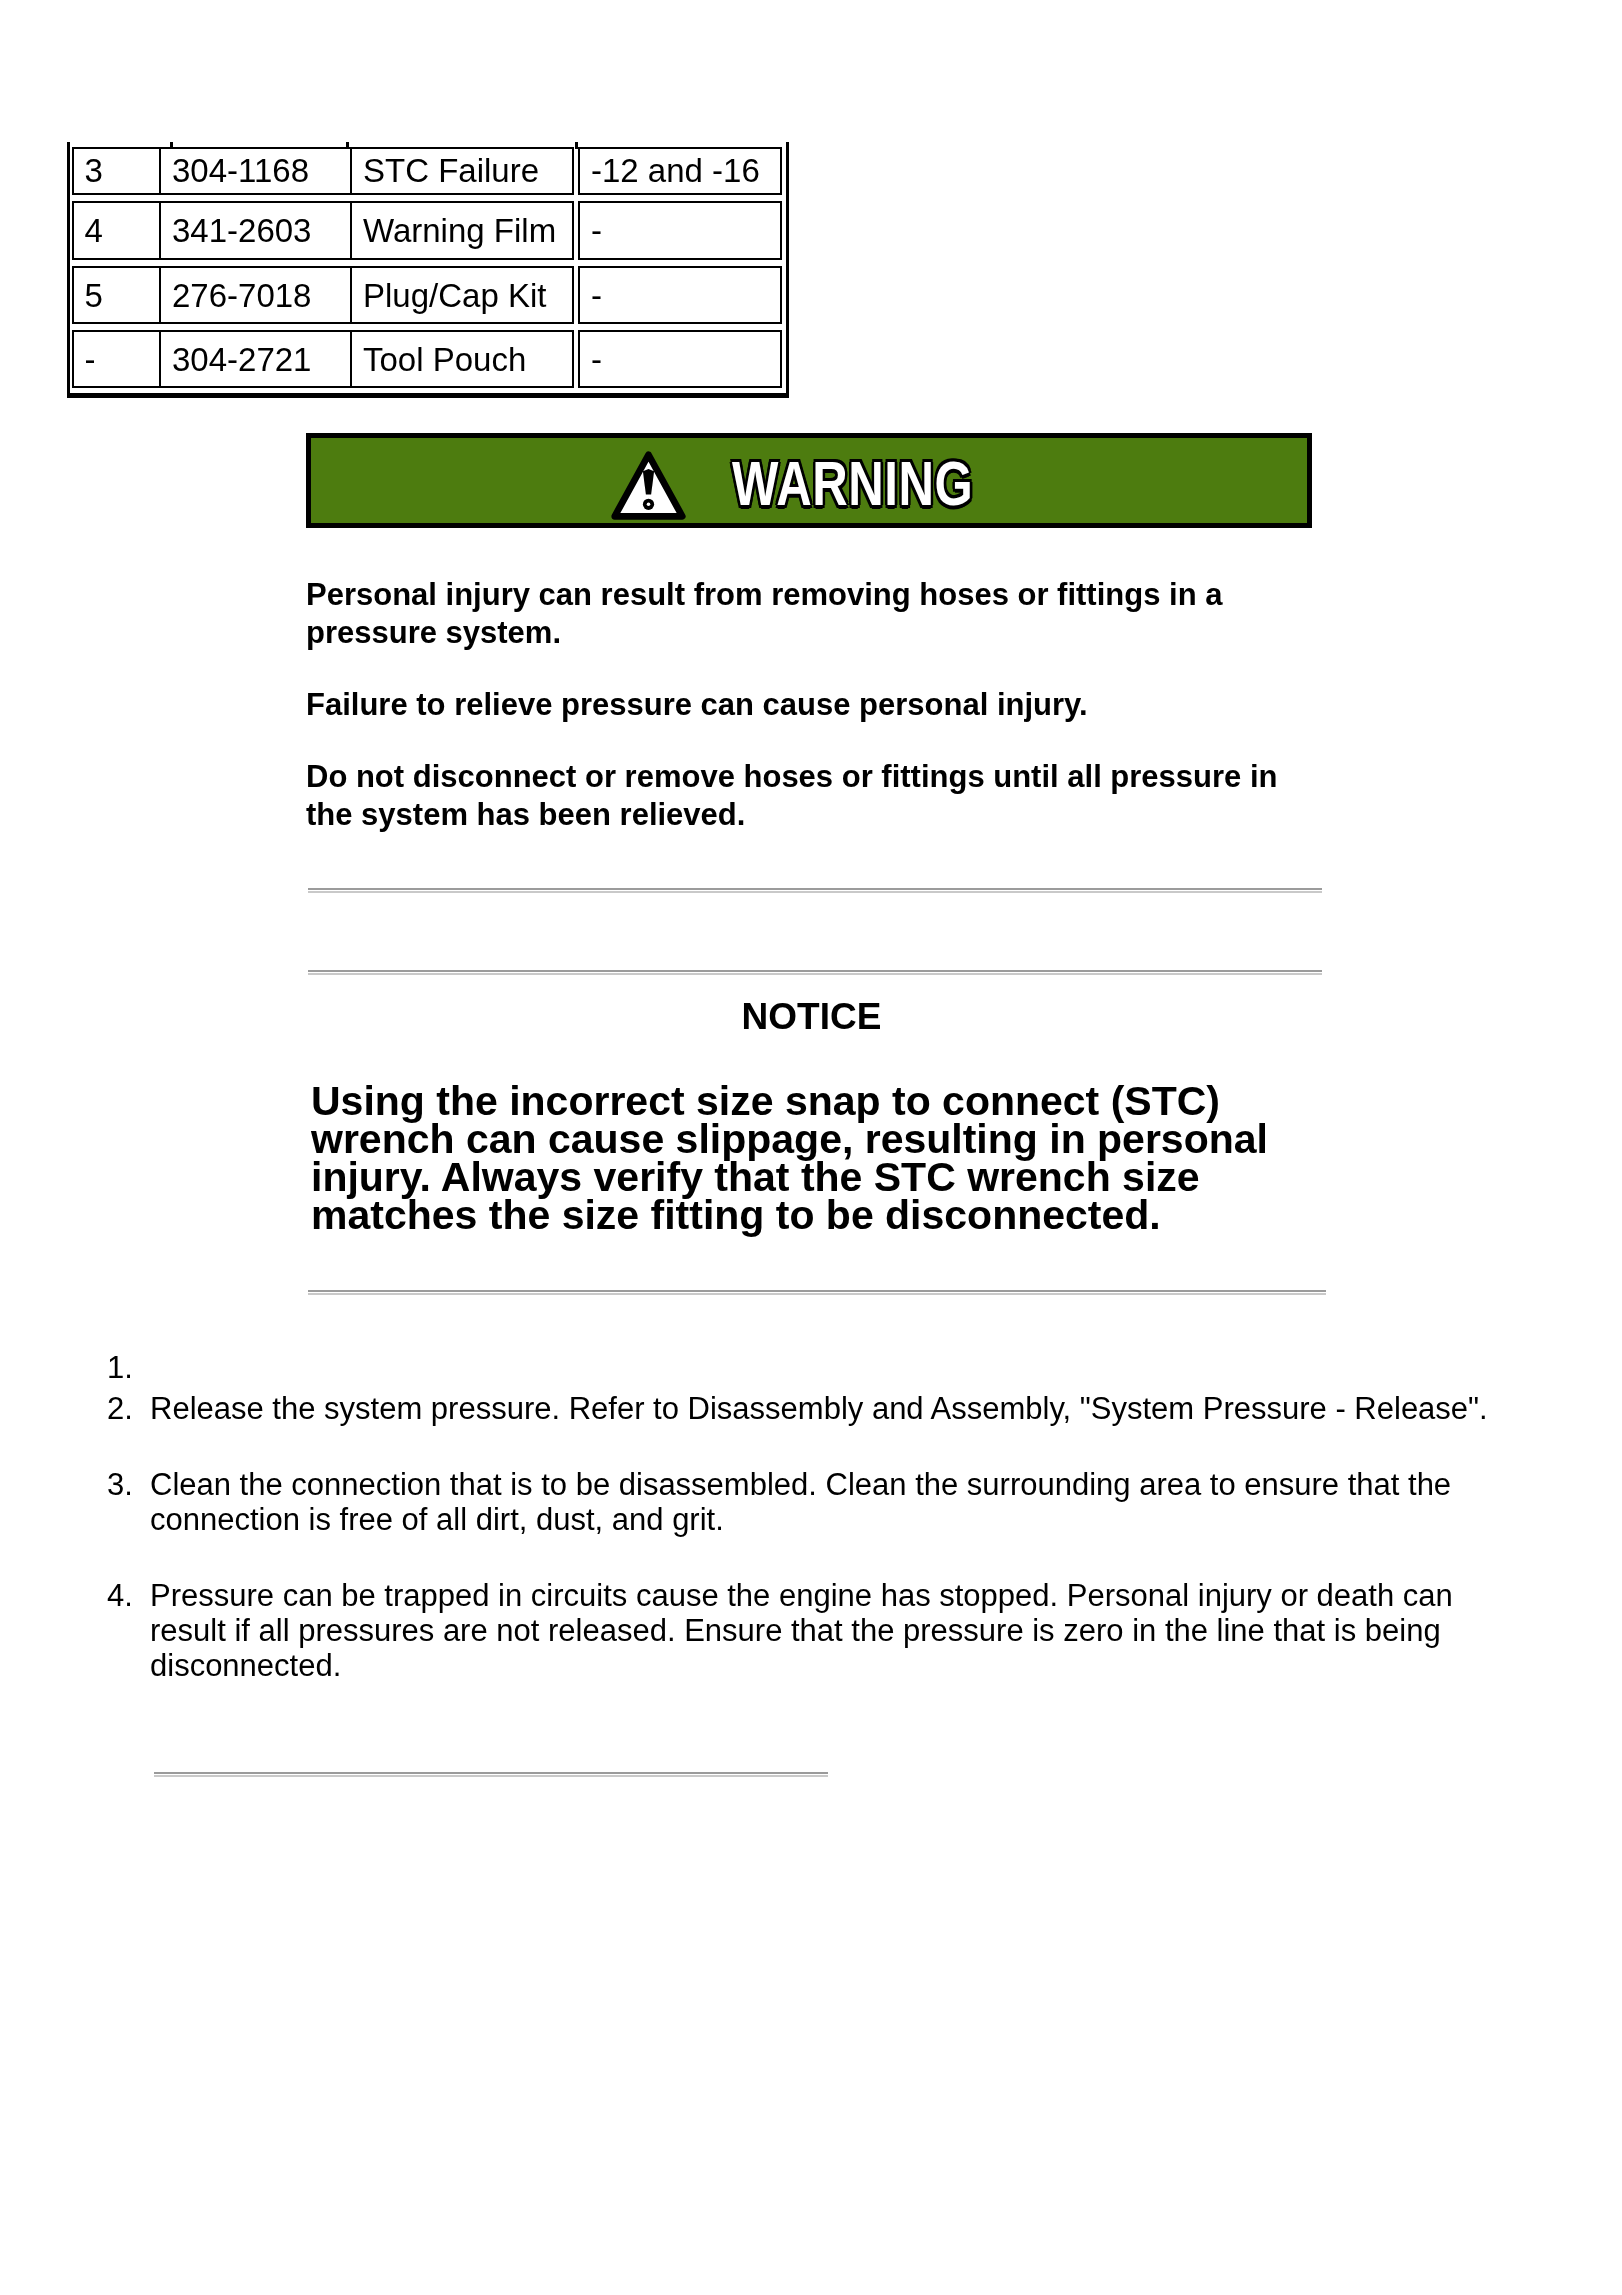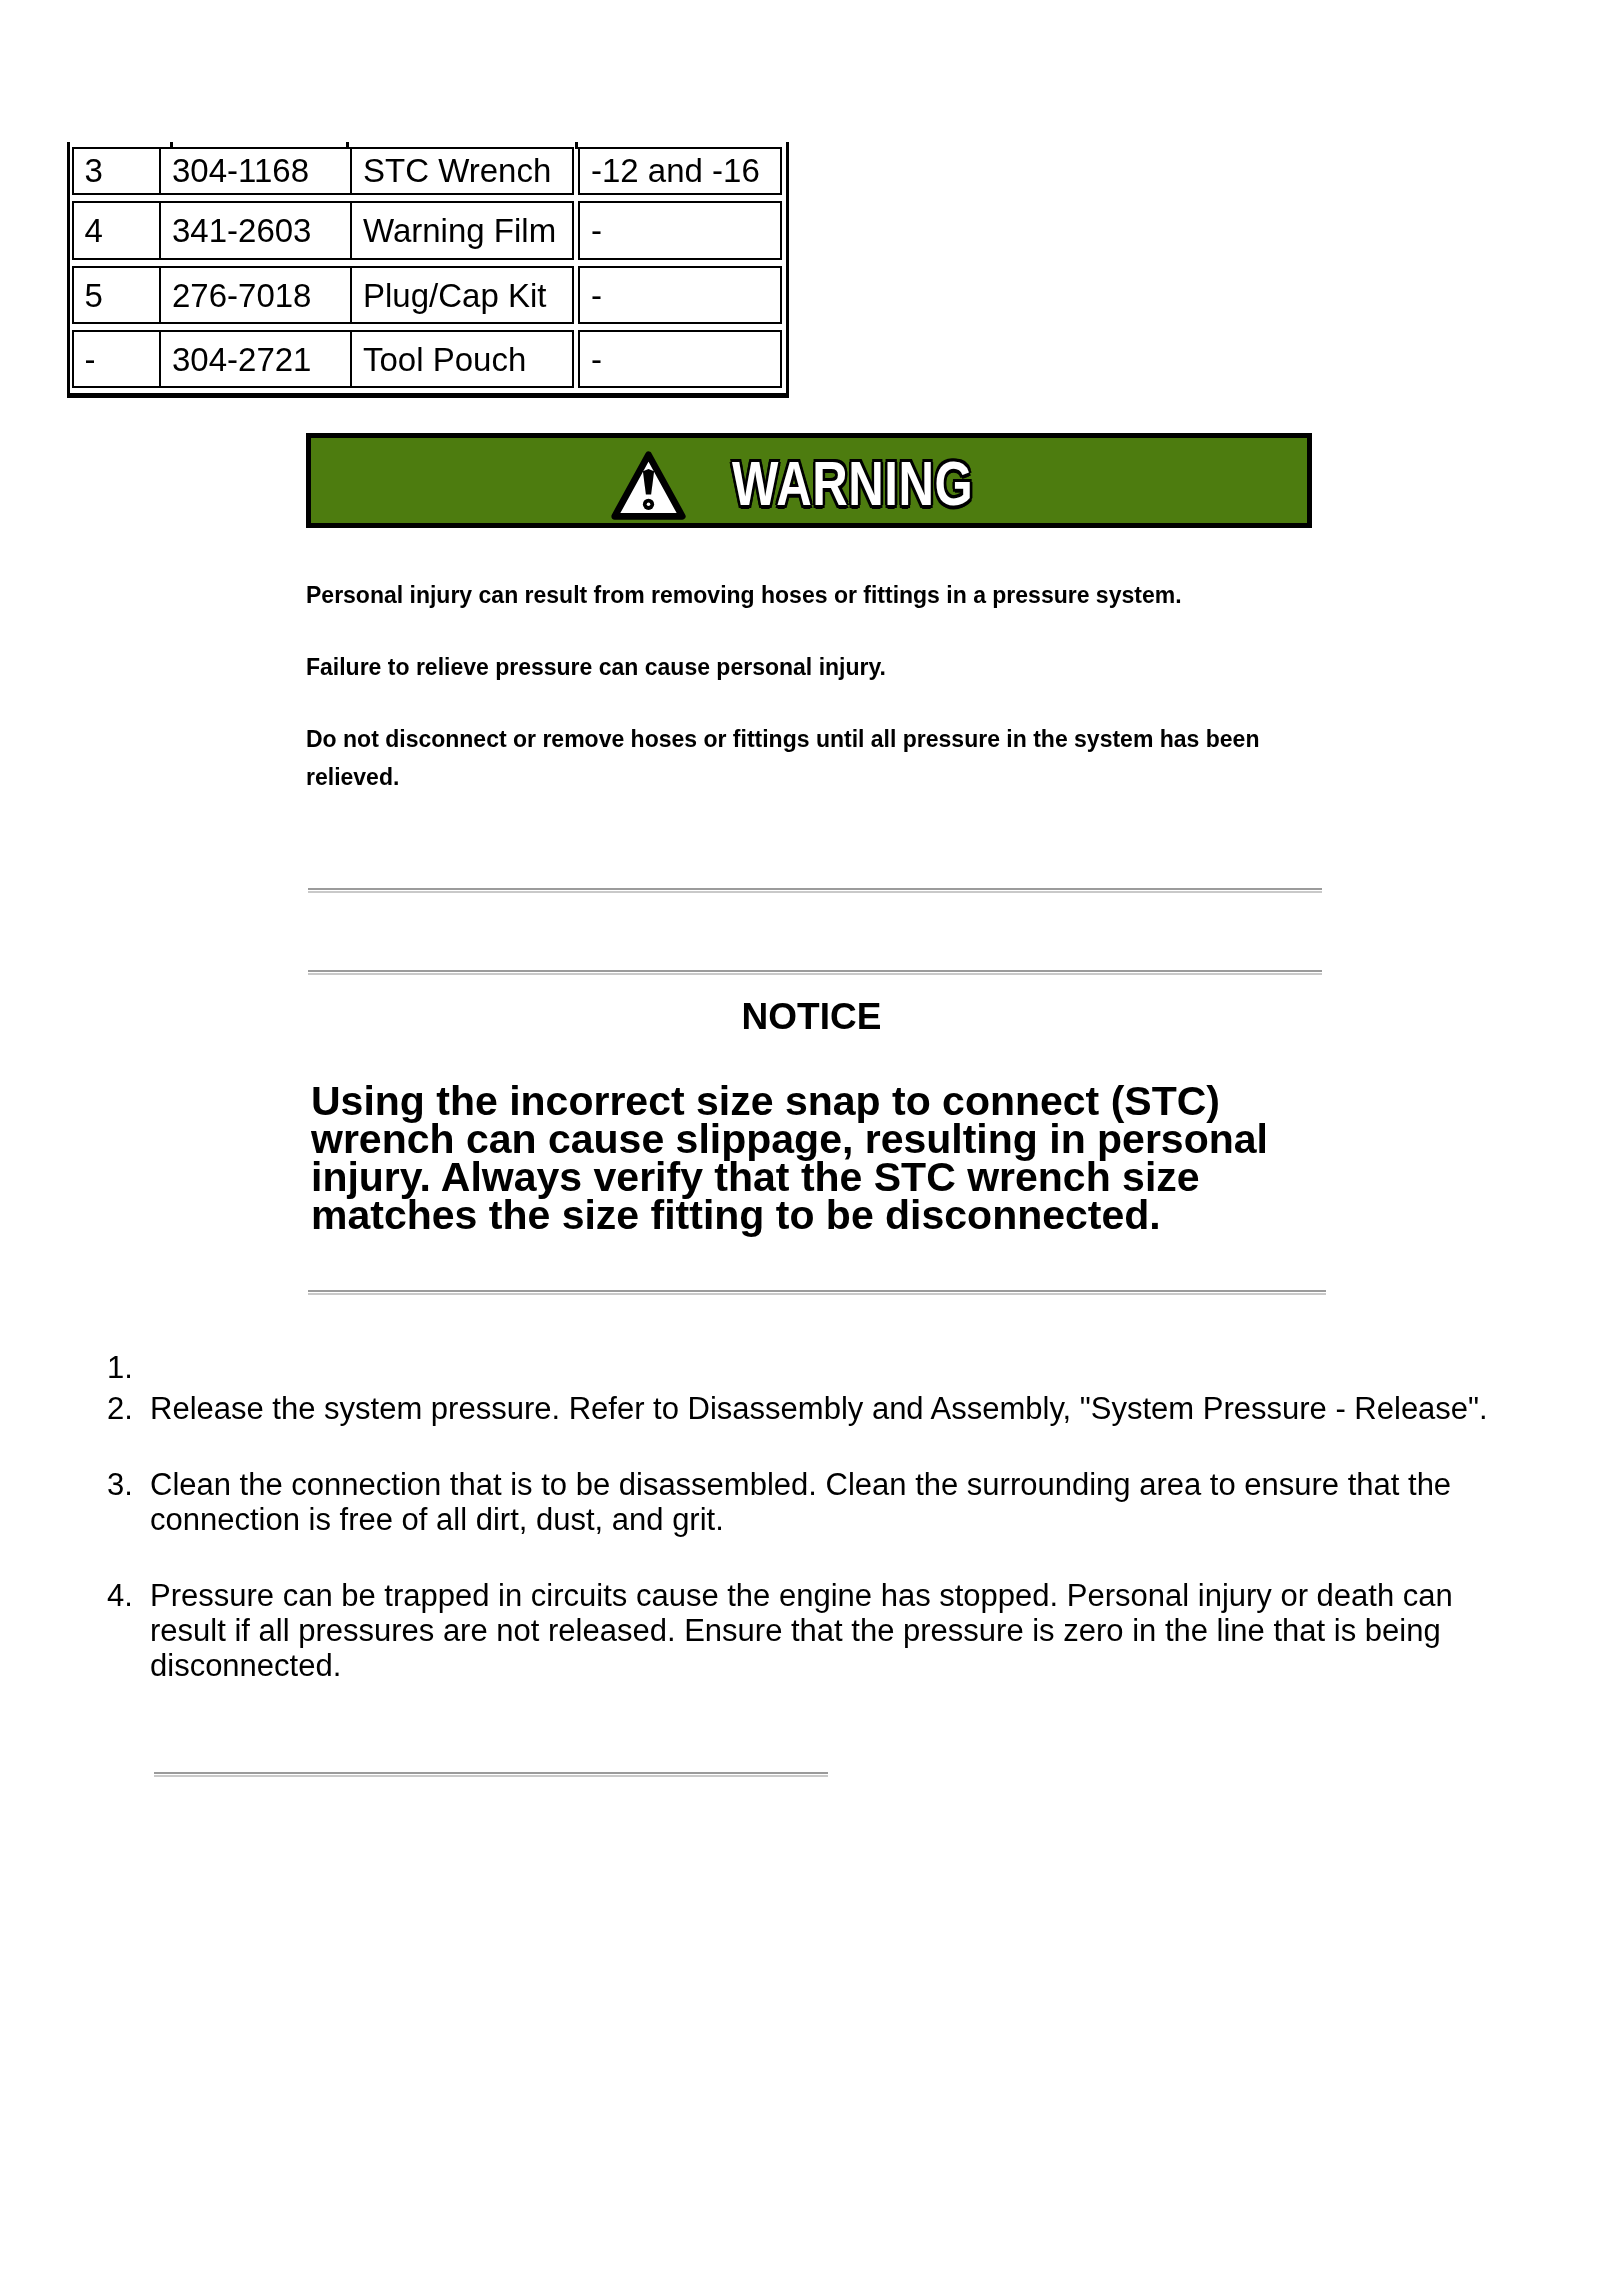--- a/index.html
+++ b/index.html
@@ -44,21 +44,21 @@
     margin-top:5.2px;
     font-size:63px;font-weight:700;letter-spacing:0.7px;
     color:#ffffff;
     transform:scaleX(0.78);transform-origin:center center;
     text-shadow:-3.3px 0 #000,3.3px 0 #000,0 -3.3px #000,0 3.9px #000,
                 -2.6px -2.6px #000,2.6px -2.6px #000,-2.6px 3.3px #000,2.6px 3.3px #000;
     white-space:nowrap;
   }
   
   .wtext{position:absolute;left:306px;top:576px;width:1006px;
-    font-size:23px;font-weight:700;line-height:38px;}
+    font-size:31px;font-weight:700;line-height:38px;}
   .wtext p{margin:0 0 34px 0;}
   
   .rule{
     position:absolute;height:1.3px;background:#ffffff;
     border-top:2.6px solid #9b9b9b;border-bottom:2px solid #c9c9c9;
   }
   .ruleA{left:308px;top:888px;width:1014px;}
   .ruleB{left:308px;top:970px;width:1014px;}
   .ruleC{left:308px;top:1290px;width:1018px;}
   .ruleD{left:154px;top:1772px;width:674px;}
@@ -80,21 +80,21 @@
 
   <div class="ptable">
     <div class="vborder left"></div>
     <div class="vborder right"></div>
     <div class="stub" style="left:103px;"></div>
     <div class="stub" style="left:279px;"></div>
     <div class="stub" style="left:508px;"></div>
 
     <div class="pcell row0 col0">3</div>
     <div class="pcell row0 col1">304-1168</div>
-    <div class="pcell row0 col2">STC Wrench</div>
+    <div class="pcell row0 col2">STC Failure</div>
     <div class="pcell row0 col3">-12 and -16</div>
 
     <div class="pcell row1 col0">4</div>
     <div class="pcell row1 col1">341-2603</div>
     <div class="pcell row1 col2">Warning Film</div>
     <div class="pcell row1 col3">-</div>
 
     <div class="pcell row2 col0">5</div>
     <div class="pcell row2 col1">276-7018</div>
     <div class="pcell row2 col2">Plug/Cap Kit</div>

